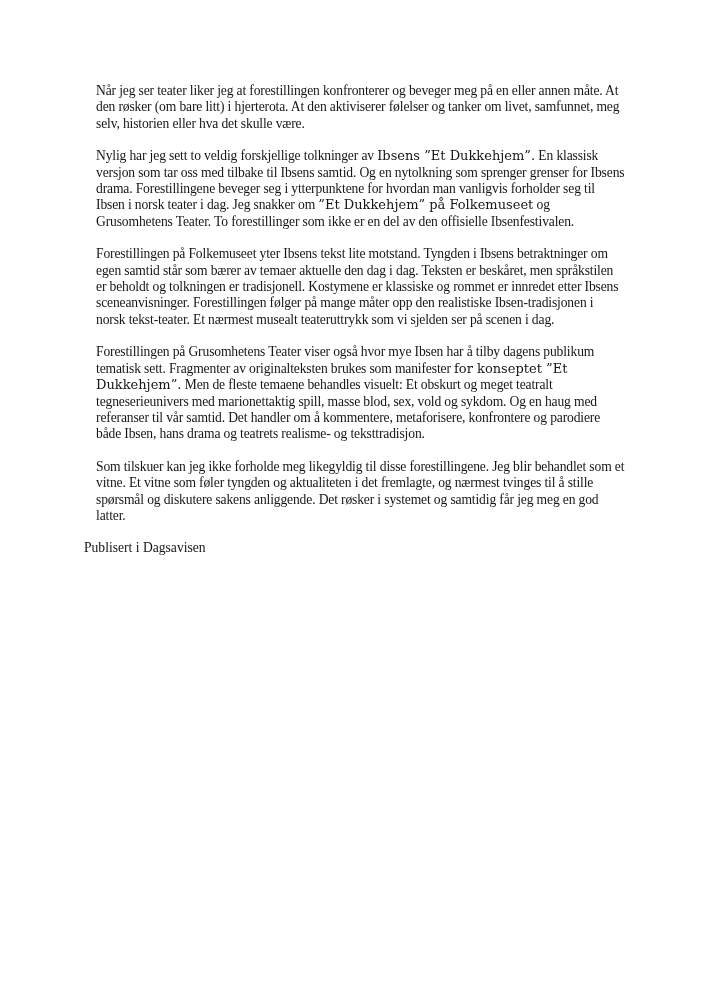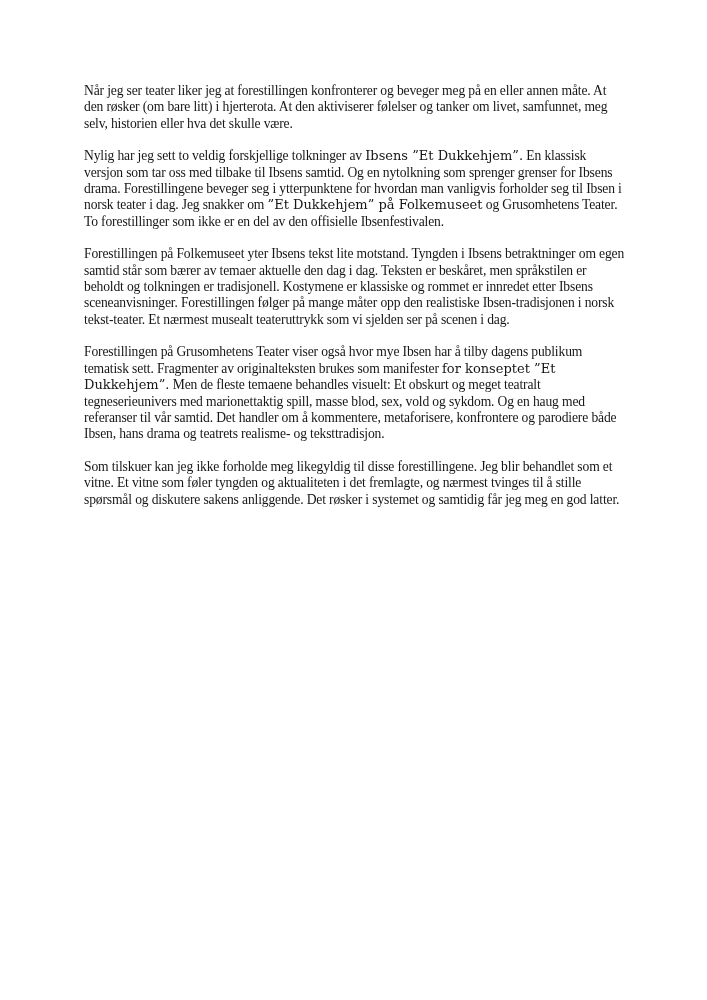--- a/index.html
+++ b/index.html
@@ -39,21 +39,21 @@
   .doc-title .title-rest {
     font-weight: bold;
     font-family: "DejaVu Serif", serif;
     font-size: 12.6px;
     letter-spacing: 0.1px;
   }
   .author-line {
     margin: 0 0 16px 0;
   }
   .para {
-    margin: 0 0 16px 0;
+    margin: 0 0 16px 12px;
     letter-spacing: -0.15px;
   }
   .seg-main {
     font-family: "Liberation Serif", serif;
   }
   .seg-variant {
     font-family: "DejaVu Serif", serif;
     font-size: 13px;
     letter-spacing: 0;
   }
@@ -70,15 +70,16 @@
 
 
     <div>
         <p class="para"><span class="seg-main">Når jeg ser teater liker jeg at forestillingen konfronterer og beveger meg på en eller annen måte. At den røsker (om bare litt) i hjerterota. At den aktiviserer følelser og tanker om livet, samfunnet, meg selv, historien eller hva det skulle være.</span></p>
         <p class="para"><span class="seg-main">Nylig har jeg sett to veldig forskjellige tolkninger av </span><span class="seg-variant">Ibsens ”Et Dukkehjem”.</span><span class="seg-main"> En klassisk versjon som tar oss med tilbake til Ibsens samtid. Og en nytolkning som sprenger grenser for Ibsens drama. Forestillingene beveger seg i ytterpunktene for hvordan man vanligvis forholder seg til Ibsen i norsk teater i dag. Jeg snakker om </span><span class="seg-variant">”Et Dukkehjem” på Folkemuseet</span><span class="seg-main"> og Grusomhetens Teater. To forestillinger som ikke er en del av den offisielle Ibsenfestivalen.</span></p>
         <p class="para"><span class="seg-main">Forestillingen på Folkemuseet yter Ibsens tekst lite motstand. Tyngden i Ibsens betraktninger om egen samtid står som bærer av temaer aktuelle den dag i dag. Teksten er beskåret, men språkstilen er beholdt og tolkningen er tradisjonell. Kostymene er klassiske og rommet er innredet etter Ibsens sceneanvisninger. Forestillingen følger på mange måter opp den realistiske Ibsen-tradisjonen i norsk tekst-teater. Et nærmest musealt teateruttrykk som vi sjelden ser på scenen i dag.</span></p>
         <p class="para"><span class="seg-main">Forestillingen på Grusomhetens Teater viser også hvor mye Ibsen har å tilby dagens publikum tematisk sett. Fragmenter av originalteksten brukes som manifester </span><span class="seg-variant">for konseptet ”Et Dukkehjem”.</span><span class="seg-main"> Men de fleste temaene behandles visuelt: Et obskurt og meget teatralt tegneserieunivers med marionettaktig spill, masse blod, sex, vold og sykdom. Og en haug med referanser til vår samtid. Det handler om å kommentere, metaforisere, konfrontere og parodiere både Ibsen, hans drama og teatrets realisme- og teksttradisjon.</span></p>
         <p class="para"><span class="seg-main">Som tilskuer kan jeg ikke forholde meg likegyldig til disse forestillingene. Jeg blir behandlet som et vitne. Et vitne som føler tyngden og aktualiteten i det fremlagte, og nærmest tvinges til å stille spørsmål og diskutere sakens anliggende. Det røsker i systemet og samtidig får jeg meg en god latter.</span></p>
       </div>
 
+    <p class="footer-line">Publisert i Dagsavisen</p>
 
   </div>
 </div>
 
 </body></html>

